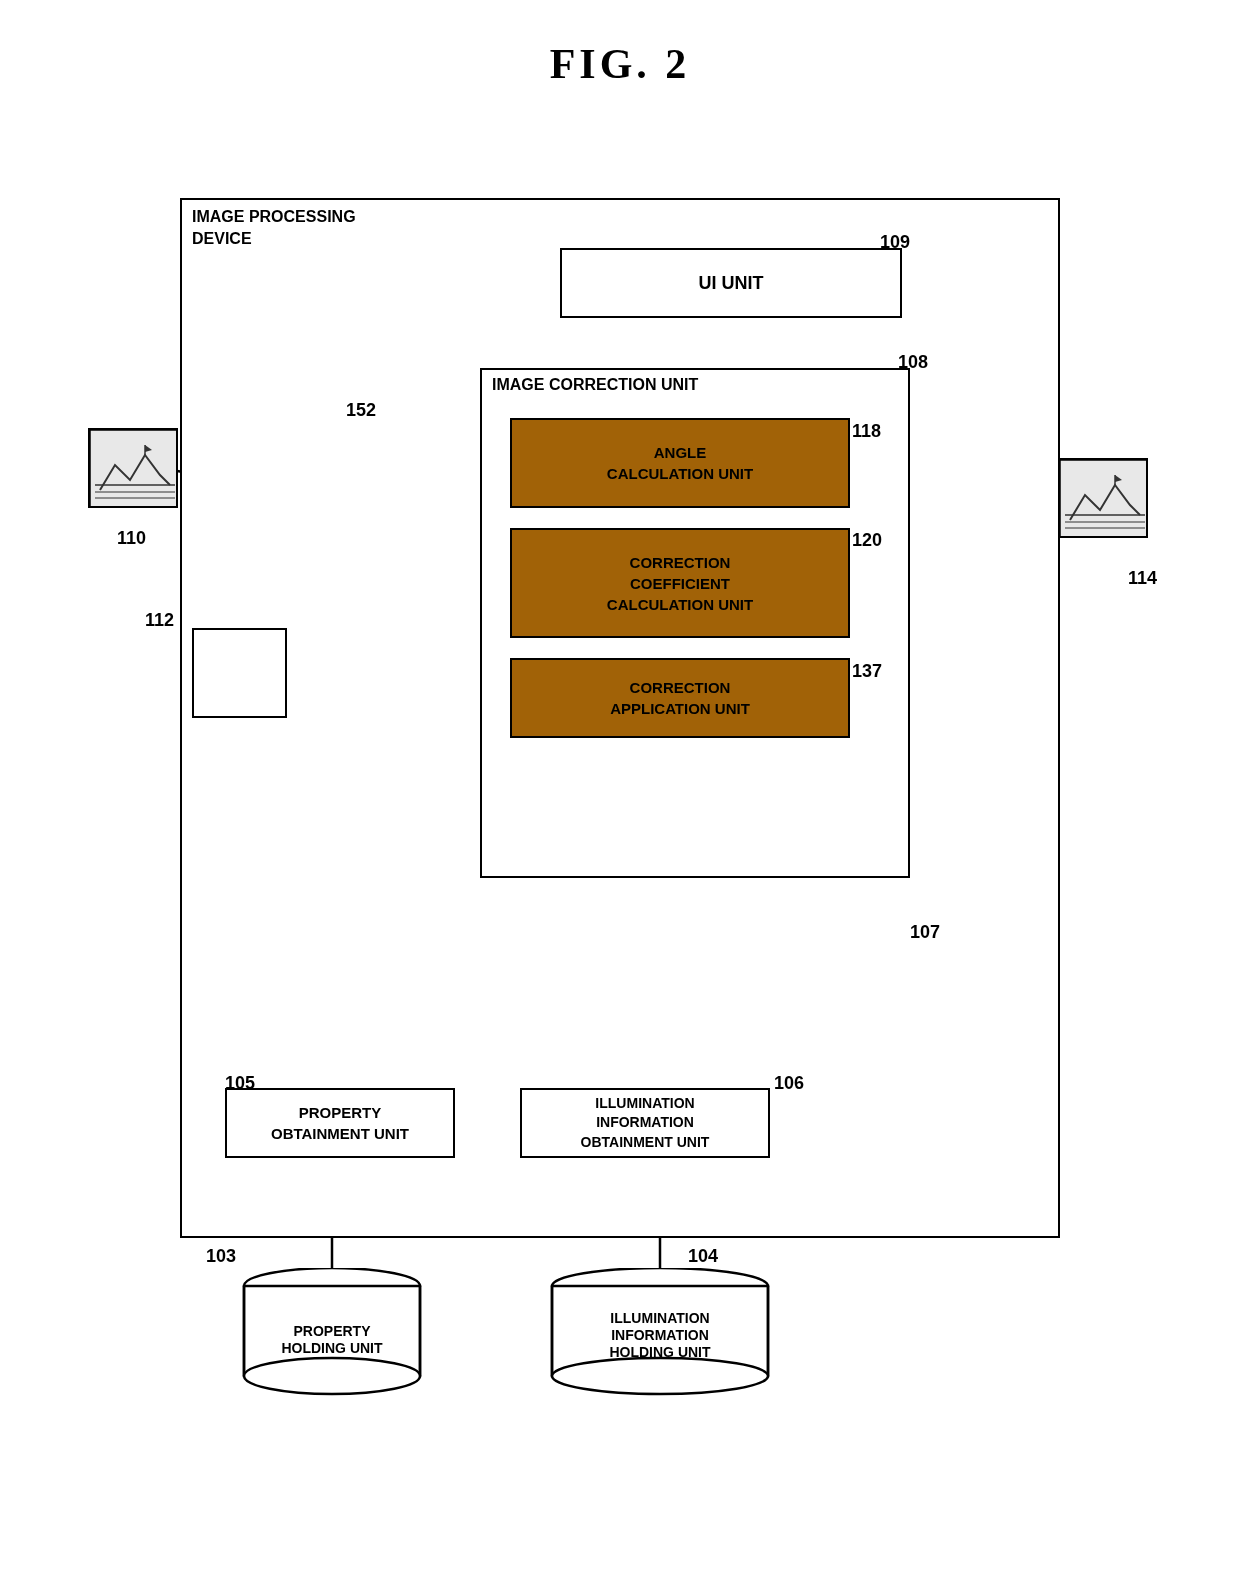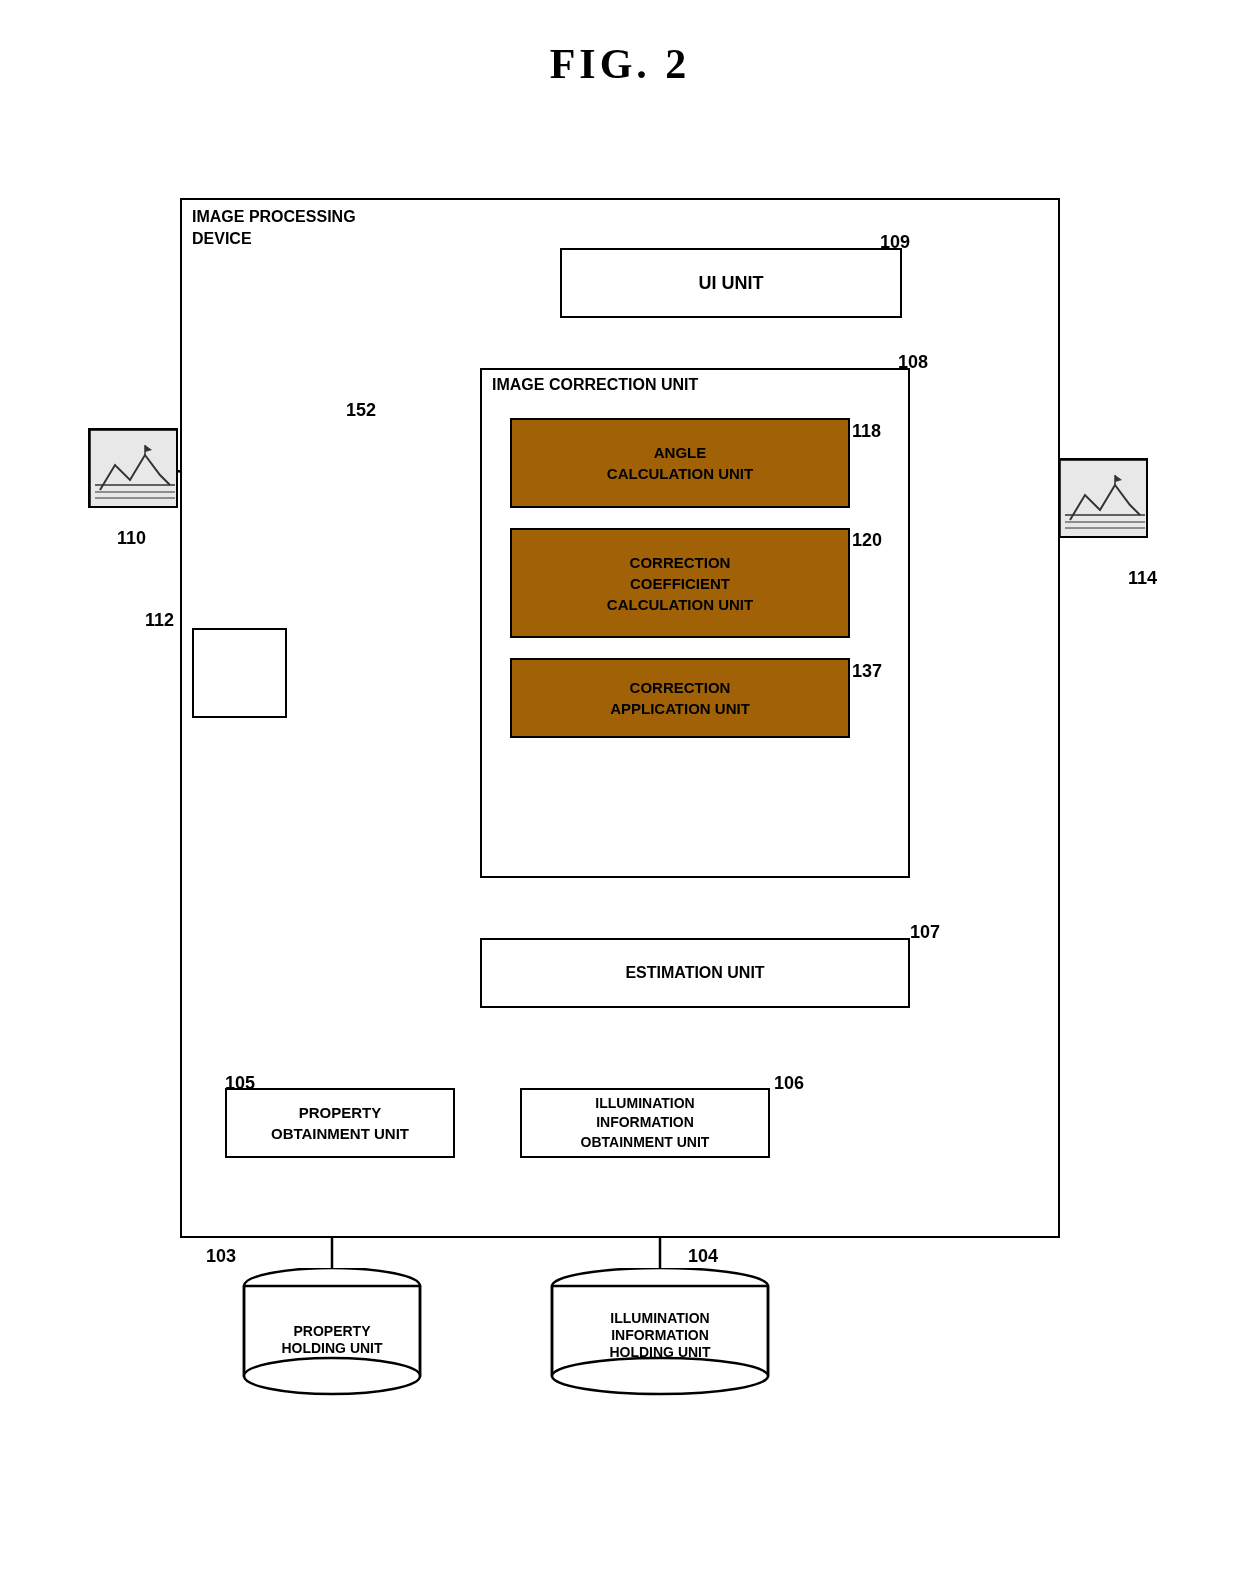--- a/index.html
+++ b/index.html
@@ -285,23 +285,20 @@
   <div class="inner-box correction-coeff-box">
     <span class="inner-box-label">CORRECTION<br>COEFFICIENT<br>CALCULATION UNIT</span>
   </div>
 
   <div class="ref-label" style="top:523px; left:782px;">137</div>
   <div class="inner-box correction-app-box">
     <span class="inner-box-label">CORRECTION<br>APPLICATION UNIT</span>
   </div>
 
   <div class="ref-label" style="top:784px; left:840px;">107</div>
-  <div class="estimation-box">
-    <span class="estimation-label">ESTIMATION UNIT</span>
-  </div>
 
   <div class="ref-label" style="top:935px; left:155px;">105</div>
   <div class="property-box">
     <span class="property-label">PROPERTY<br>OBTAINMENT UNIT</span>
   </div>
 
   <div class="ref-label" style="top:935px; left:704px;">106</div>
   <div class="illumination-obtain-box">
     <span class="illumination-obtain-label">ILLUMINATION<br>INFORMATION<br>OBTAINMENT UNIT</span>
   </div>

